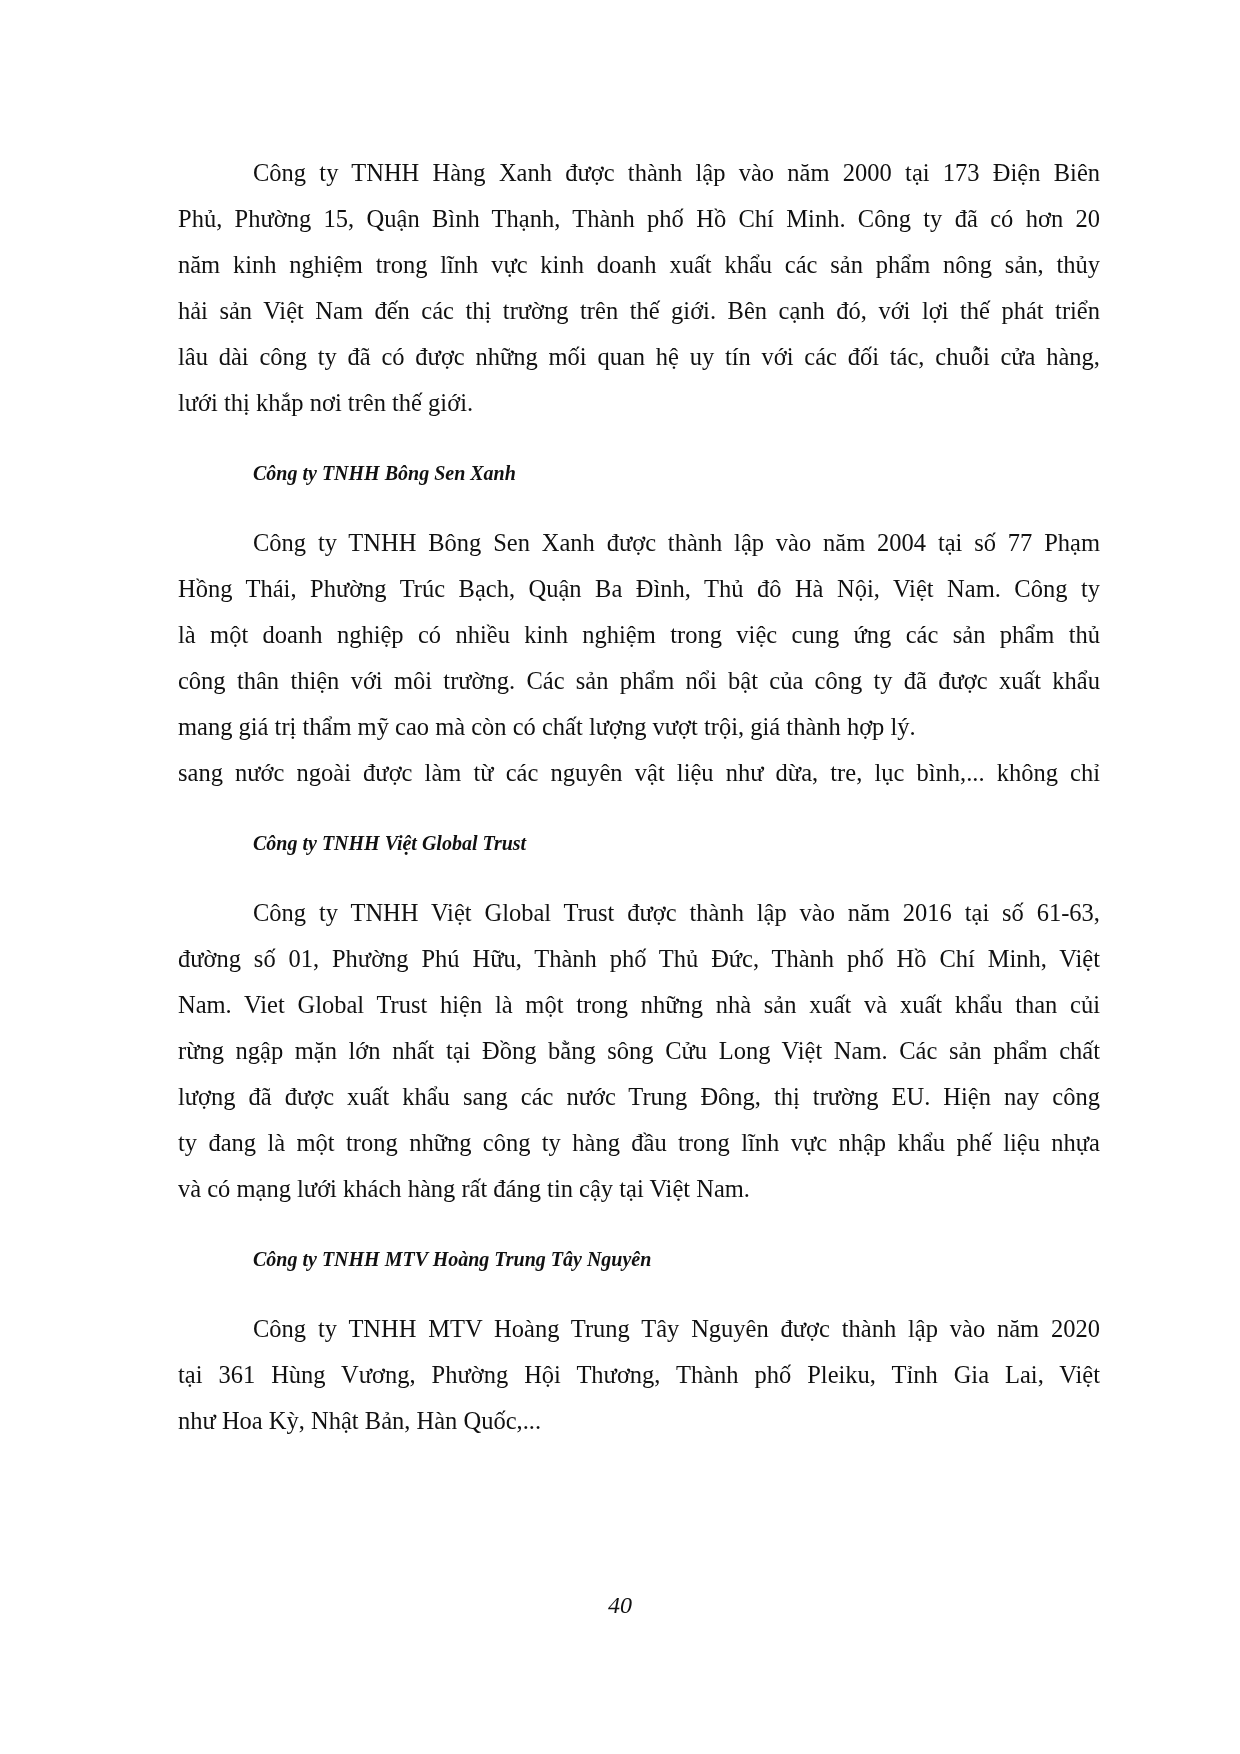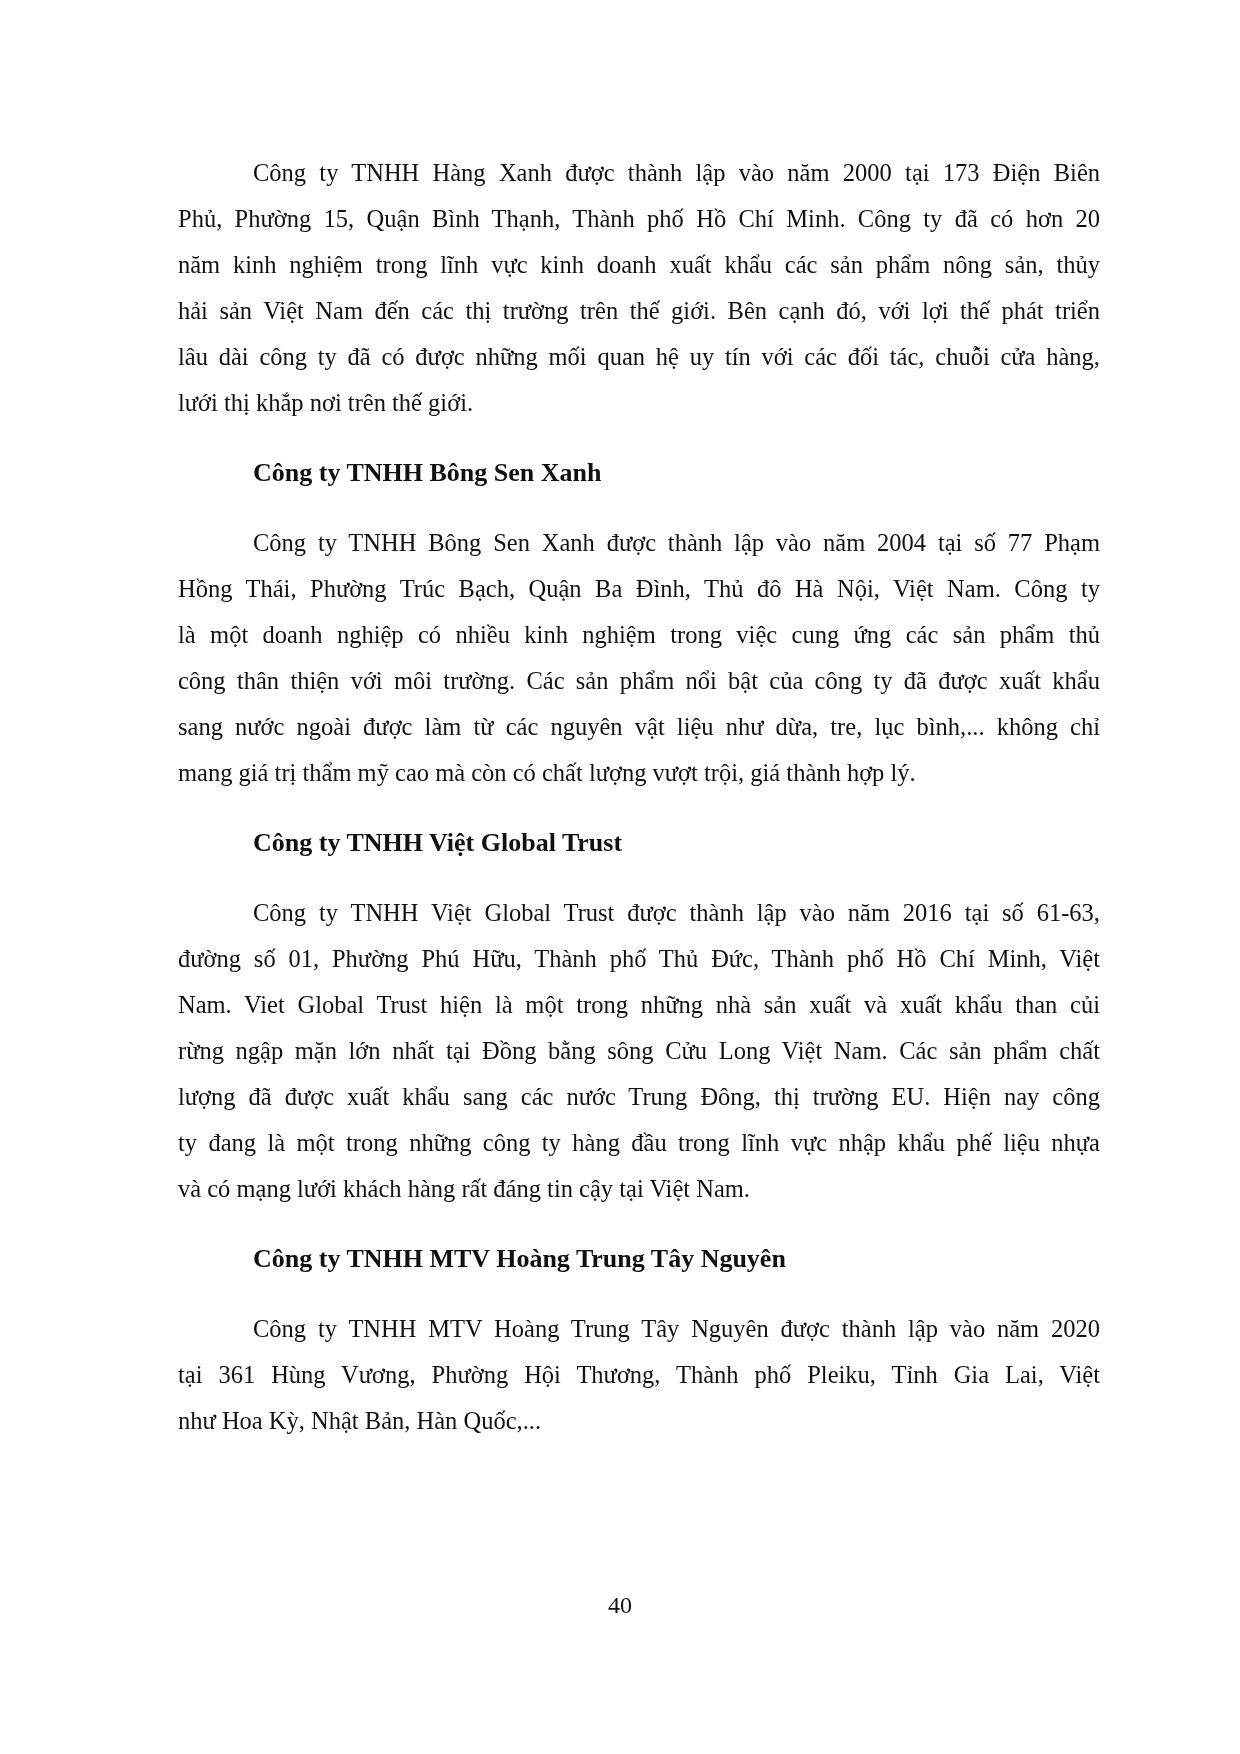--- a/index.html
+++ b/index.html
@@ -4,25 +4,25 @@
   <style>
     html, body { margin: 0; padding: 0; background: #ffffff; }
     body { width: 1240px; height: 1754px; position: relative; overflow: hidden;
            font-family: "Liberation Serif", "DejaVu Serif", serif; color: #111111; }
     .page { position: absolute; left: 0; top: 0; width: 992px; height: 1754px; }
     .content { position: absolute; left: 178px; top: 150px; width: 922px; }
     .line { font-size: 24.5px; line-height: 46px; height: 46px; white-space: nowrap;
             text-align: justify; text-align-last: justify; display: block; }
     .line.last { text-align-last: left; }
     .indent { padding-left: 75px; }
-    .heading { font-weight: bold; font-size: 26px; line-height: 46px; height: 46px;
-               padding-left: 75px; white-space: nowrap; }
+    .heading { font-weight: bold; font-size: 20px; line-height: 46px; height: 46px;
+               padding-left: 75px; white-space: nowrap; font-style: italic; }
     .gap { height: 24px; }
     .page-number { position: absolute; top: 1590px; left: 0; width: 1240px; text-align: center;
-                   font-size: 24px; line-height: 30px; }
+                   font-size: 24px; line-height: 30px; font-style: italic; }
   </style>
 </head>
 <body>
 
 <div class="page">
   <div class="content">
 
     <div>
       <span class="line indent">Công ty TNHH Hàng Xanh được thành lập vào năm 2000 tại 173 Điện Biên</span>
       <span class="line">Phủ, Phường 15, Quận Bình Thạnh, Thành phố Hồ Chí Minh. Công ty đã có hơn 20</span>
@@ -33,22 +33,22 @@
     </div>
     <div class="gap"></div>
 
     <div class="heading">Công ty TNHH Bông Sen Xanh</div>
     <div class="gap"></div>
     <div>
       <span class="line indent">Công ty TNHH Bông Sen Xanh được thành lập vào năm 2004 tại số 77 Phạm</span>
       <span class="line">Hồng Thái, Phường Trúc Bạch, Quận Ba Đình, Thủ đô Hà Nội, Việt Nam. Công ty</span>
       <span class="line">là một doanh nghiệp có nhiều kinh nghiệm trong việc cung ứng các sản phẩm thủ</span>
       <span class="line">công thân thiện với môi trường. Các sản phẩm nổi bật của công ty đã được xuất khẩu</span>
+      <span class="line last">mang giá trị thẩm mỹ cao mà còn có chất lượng vượt trội, giá thành hợp lý.</span>
       <span class="line">sang nước ngoài được làm từ các nguyên vật liệu như dừa, tre, lục bình,... không chỉ</span>
-      <span class="line last">mang giá trị thẩm mỹ cao mà còn có chất lượng vượt trội, giá thành hợp lý.</span>
     </div>
     <div class="gap"></div>
 
     <div class="heading">Công ty TNHH Việt Global Trust</div>
     <div class="gap"></div>
     <div>
       <span class="line indent">Công ty TNHH Việt Global Trust được thành lập vào năm 2016 tại số 61-63,</span>
       <span class="line">đường số 01, Phường Phú Hữu, Thành phố Thủ Đức, Thành phố Hồ Chí Minh, Việt</span>
       <span class="line">Nam. Viet Global Trust hiện là một trong những nhà sản xuất và xuất khẩu than củi</span>
       <span class="line">rừng ngập mặn lớn nhất tại Đồng bằng sông Cửu Long Việt Nam. Các sản phẩm chất</span>

